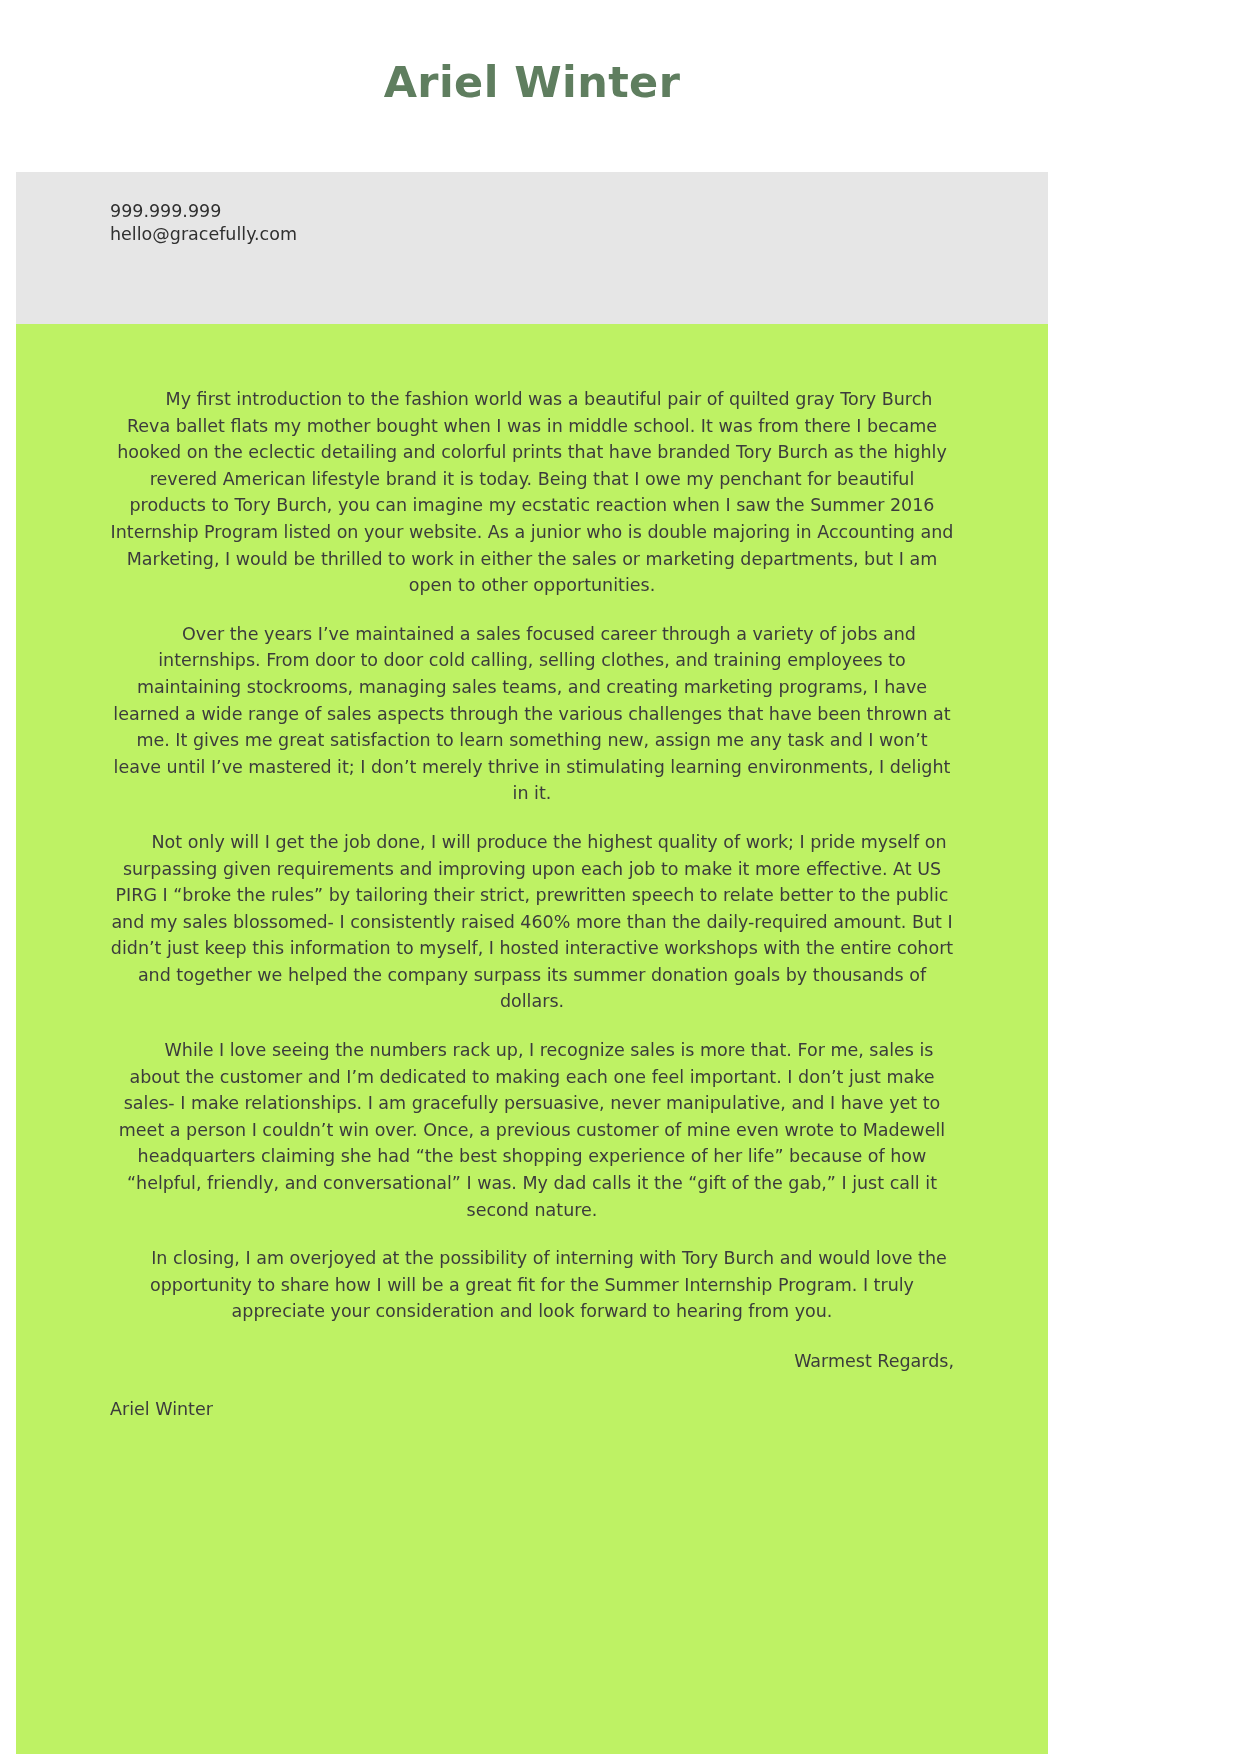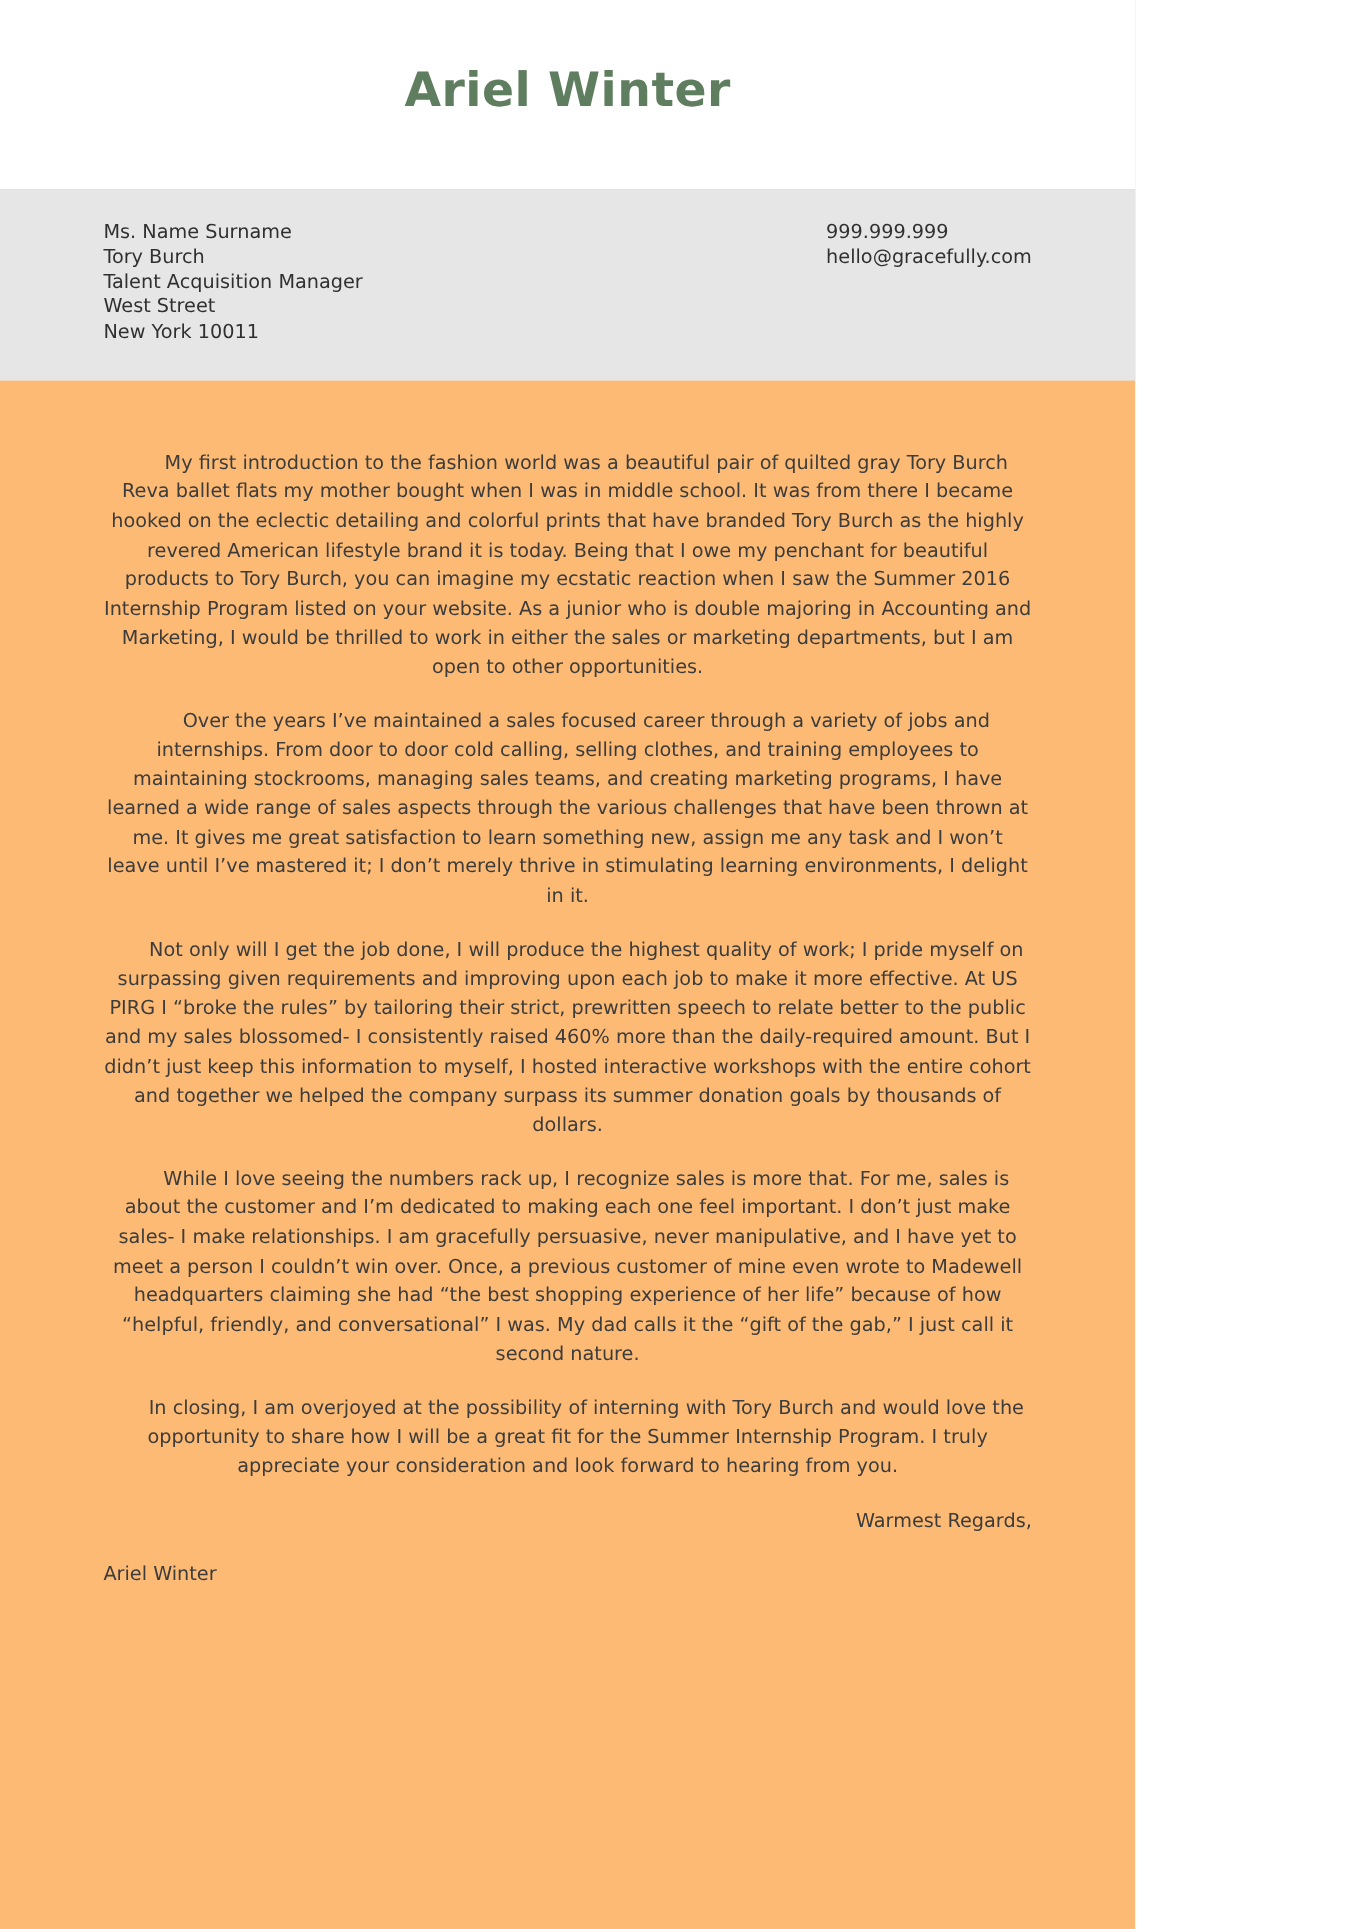--- a/index.html
+++ b/index.html
@@ -12,22 +12,23 @@
     height: 1754px;
     font-family: "DejaVu Sans", "Liberation Sans", sans-serif;
     color: #3c3c3c;
     overflow: hidden;
   }
 
   .page {
     width: 1032px;
     height: 1754px;
     position: relative;
-    background: #fdba74;
+    background: #bef264;
     box-sizing: border-box;
+    margin-left: 16px;
   }
 
   
   .name-header {
     height: 172px;
     display: flex;
     align-items: center;
     justify-content: center;
     background: #ffffff;
   }
@@ -102,27 +103,20 @@
 <body>
 
 <div class="page">
 
   <div class="name-header">
     <h1 class="applicant-name">Ariel Winter</h1>
   </div>
 
   <div class="contact-band">
 
-    <div class="recipient-block">
-      <div class="recipient-line">Ms. Name Surname</div>
-      <div class="recipient-line">Tory Burch</div>
-      <div class="recipient-line">Talent Acquisition Manager</div>
-      <div class="recipient-line">West Street</div>
-      <div class="recipient-line">New York 10011</div>
-    </div>
 
     <div class="sender-block">
       <div class="sender-line">999.999.999</div>
       <div class="sender-line">hello@gracefully.com</div>
     </div>
 
   </div>
 
   <div class="letter-body">
 

